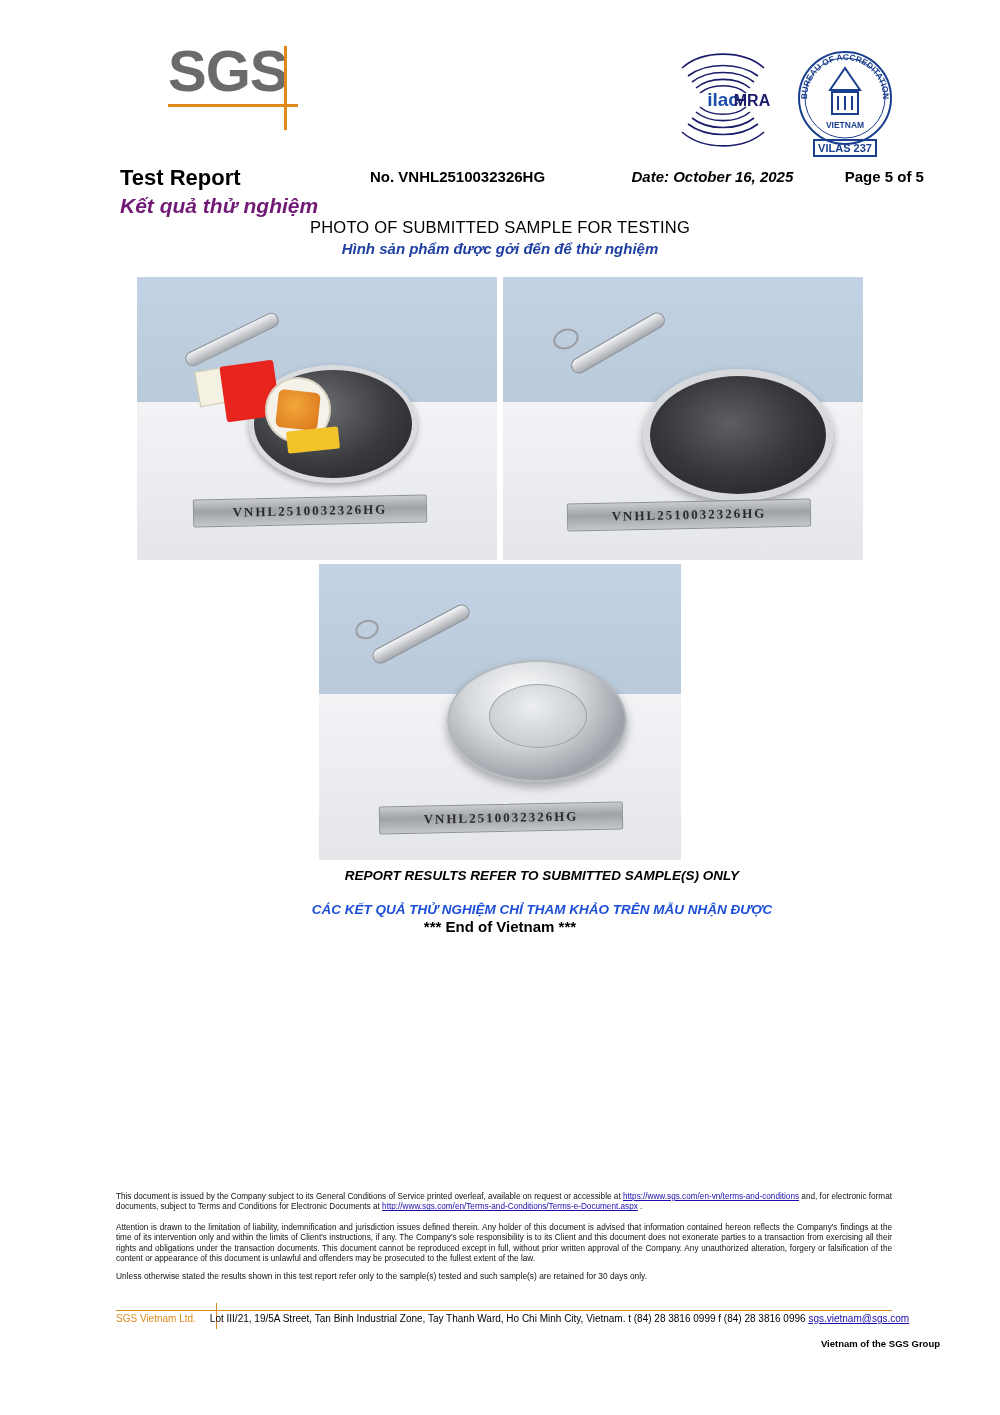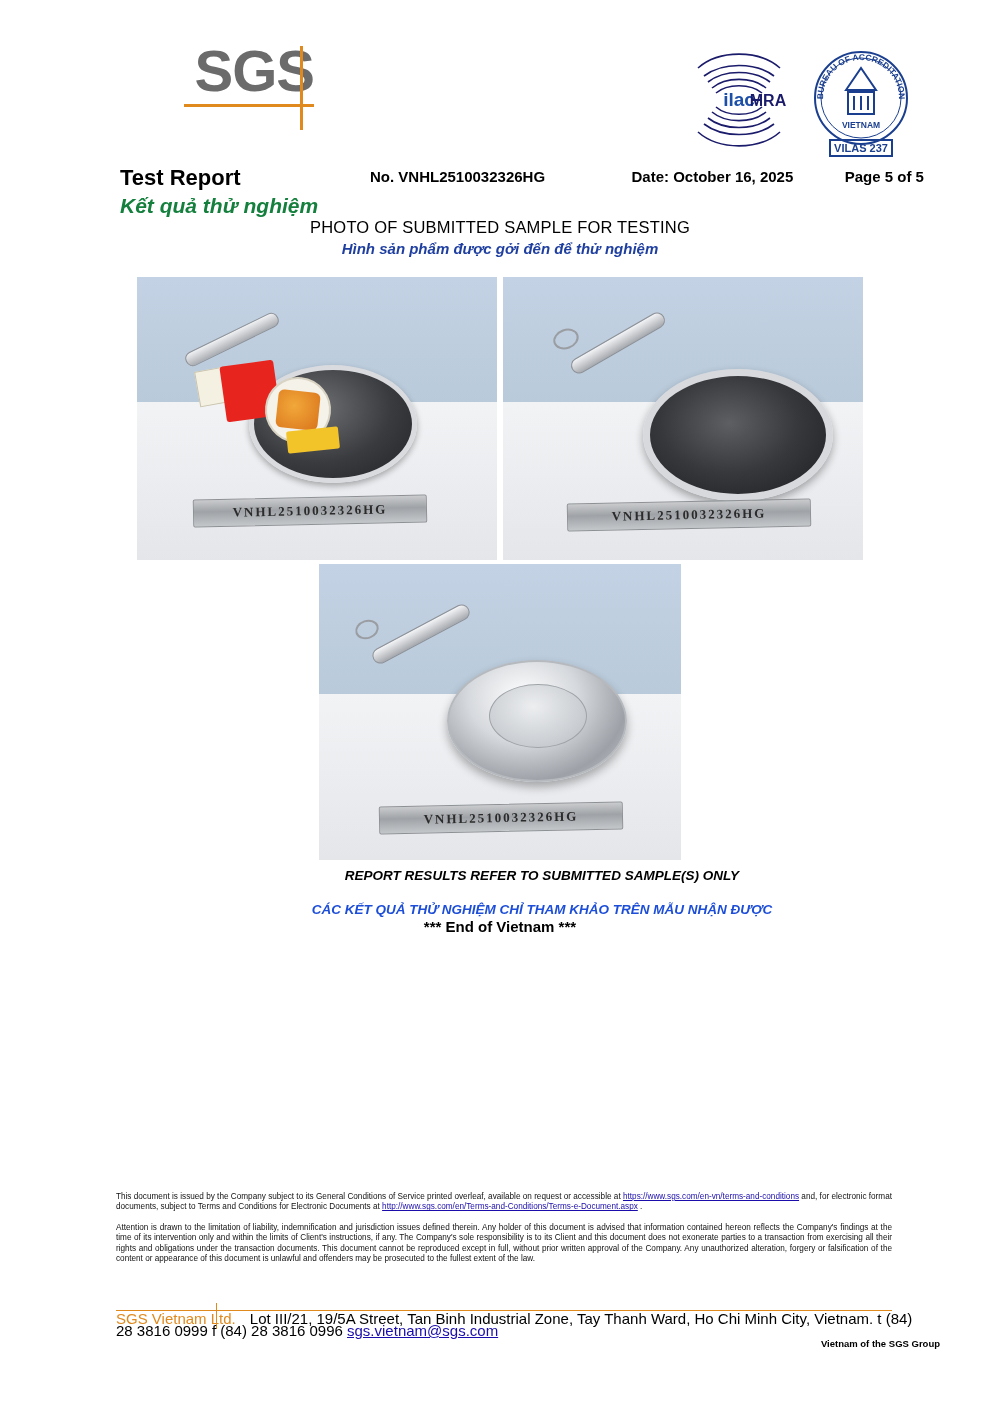--- a/index.html
+++ b/index.html
@@ -13,24 +13,23 @@
     position: relative;
     font-family: "Liberation Sans", sans-serif;
     color: #000;
     overflow: hidden;
   }
 
   
   .header {
     position: absolute;
     top: 28px;
-    left: 16px;
+    left: 0;
     width: 833px;
     height: 120px;
-    text-align: right;
   }
   .sgs-logo {
     position: absolute;
     left: 168px;
     top: 12px;
     width: 130px;
     height: 76px;
   }
   .sgs-logo .word {
     font-family: "Liberation Sans", sans-serif;
@@ -82,36 +81,36 @@
   .title-en {
     font-size: 22px;
     font-weight: bold;
     line-height: 26px;
     margin-top: 15px;
   }
   .title-vi {
     font-size: 21px;
     font-weight: bold;
     font-style: italic;
-    color: #15803d;
+    color: #701a75;
     line-height: 26px;
     margin-top: 2px;
   }
   .meta-row {
     position: absolute;
     left: 370px;
     top: 168px;
     width: 610px;
     font-size: 15px;
     font-weight: bold;
     display: flex;
     gap: 20px;
   }
   .meta-row .m-no { width: 250px; }
-  .meta-row .m-date { width: 200px; }
+  .meta-row .m-date { width: 200px; font-style: italic; }
   .meta-row .m-page { width: 140px; }
 
   
   .section-head {
     position: absolute;
     left: 0;
     top: 218px;
     width: 1000px;
     text-align: center;
   }
@@ -382,21 +381,21 @@
     top: 1303px;
     width: 1px;
     height: 26px;
     background: #e08a1e;
   }
   .addr {
     position: absolute;
     left: 116px;
     top: 1313px;
     width: 800px;
-    font-size: 15px;
+    font-size: 10px;
     line-height: 12px;
   }
   .addr .co {
     color: #e08a1e;
     font-weight: normal;
   }
   .member {
     position: absolute;
     right: 60px;
     top: 1338px;
@@ -530,20 +529,21 @@
 
 <div class="endrep">
   <div class="en">*** End of Vietnam ***</div>
 </div>
 
 <div class="footer">
   <p><span>This document is issued by the Company subject to its General Conditions of Service printed overleaf, available on request or accessible at </span><a class="lnk" href="#">https://www.sgs.com/en-vn/terms-and-conditions</a><span> and, for electronic format documents, subject to Terms and Conditions for Electronic Documents at </span><a class="lnk" href="#">http://www.sgs.com/en/Terms-and-Conditions/Terms-e-Document.aspx</a><span> .</span></p>
 
   <p class="para2">Attention is drawn to the limitation of liability, indemnification and jurisdiction issues defined therein. Any holder of this document is advised that information contained hereon reflects the Company's findings at the time of its intervention only and within the limits of Client's instructions, if any. The Company's sole responsibility is to its Client and this document does not exonerate parties to a transaction from exercising all their rights and obligations under the transaction documents. This document cannot be reproduced except in full, without prior written approval of the Company. Any unauthorized alteration, forgery or falsification of the content or appearance of this document is unlawful and offenders may be prosecuted to the fullest extent of the law.</p>
 
+  <p class="para3">Unless otherwise stated the results shown in this test report refer only to the sample(s) tested and such sample(s) are retained for 30 days only.</p>
 </div>
 
 <div class="footer-rule"></div>
 <div class="footer-tick"></div>
 
 <div class="addr">
   <span class="co">SGS Vietnam Ltd.</span><span style="display:inline-block;width:14px;"></span><span>Lot III/21, 19/5A Street, Tan Binh Industrial Zone, Tay Thanh Ward, Ho Chi Minh City, Vietnam.  t (84) 28 3816 0999  f (84) 28 3816 0996  </span><a class="lnk" href="#">sgs.vietnam@sgs.com</a>
 </div>
 
 <div class="member">Vietnam of the SGS Group</div>

